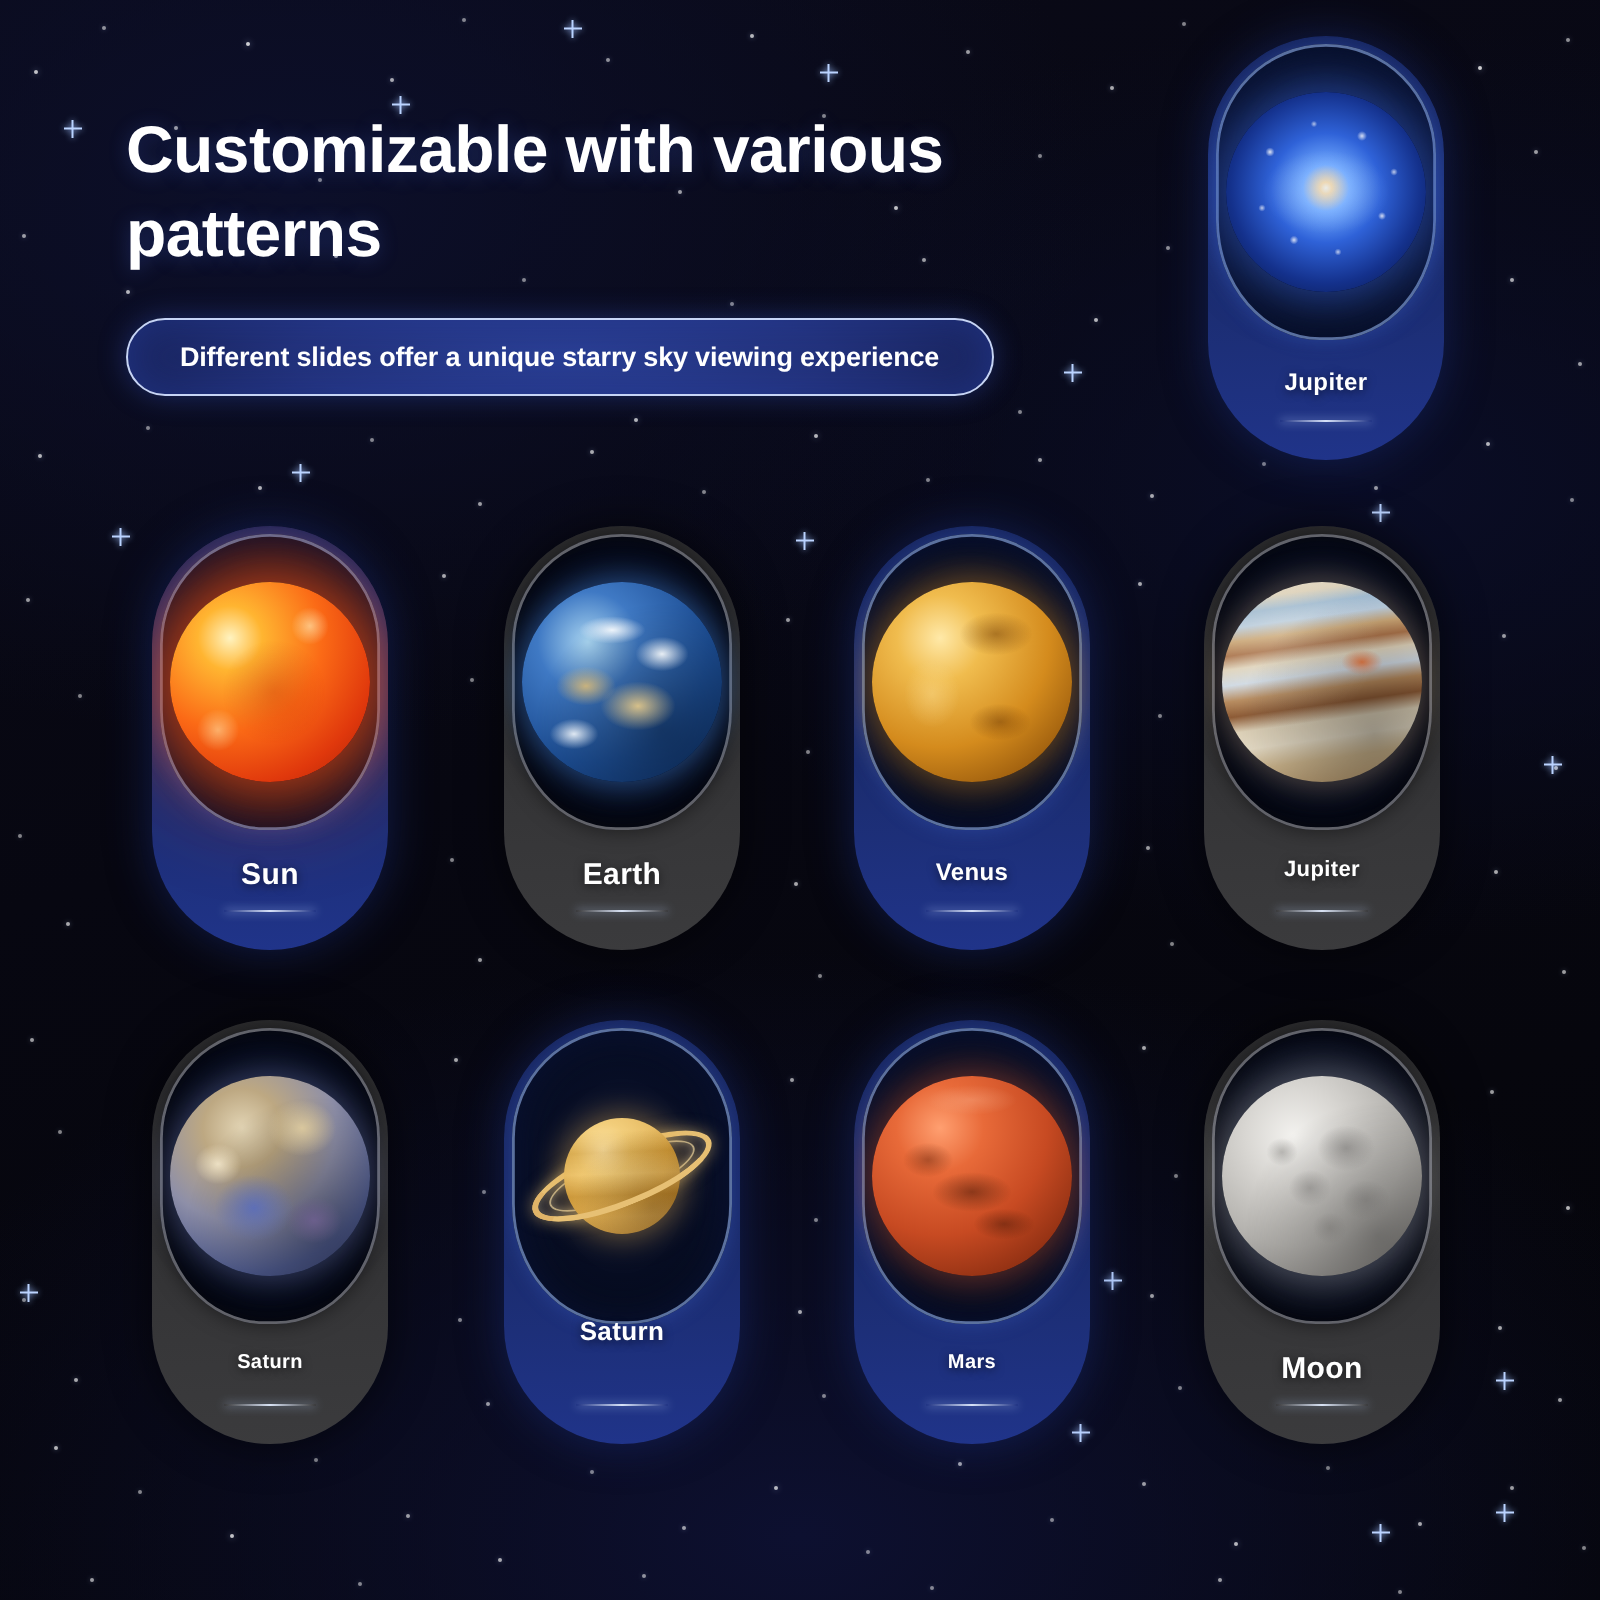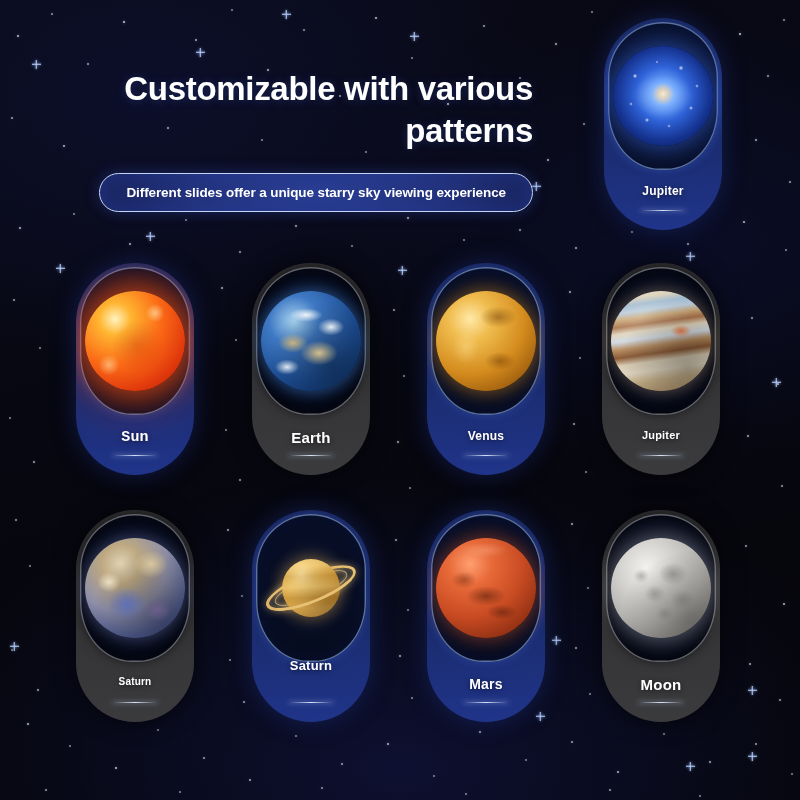--- a/index.html
+++ b/index.html
@@ -54,23 +54,22 @@
   .sparkle::after  { width: 100%; height: 1.5px; box-shadow: 0 0 3px #9fc0ff; }
   .sparkle.diamond::before,
   .sparkle.diamond::after {
     background: #bcd4ff;
   }
 
   
   #header {
     position: absolute;
     left: 63px;
-    top: 68px;
+    top: 54px;
     width: 470px;
-    text-align: right;
   }
   #page-title {
     font-size: 33px;
     line-height: 1.27;
     font-weight: bold;
     color: #ffffff;
     letter-spacing: -0.3px;
     text-shadow: 0 1px 10px rgba(80,120,255,0.25);
   }
   #subtitle-pill {
@@ -508,21 +507,21 @@
         </div>
         <div class="card-label" style="font-size: 12px; top: 166px;">Jupiter</div>
         <div class="card-underline" style="top: 192px;"></div>
       </div>
       <div class="card blue" style="left: 76px; top: 263px;">
         <div class="lens">
           <div class="body-wrap">
             <div class="body-disc tex-sun"></div>
           </div>
         </div>
-        <div class="card-label" style="font-size: 15px; top: 166px; font-family: Liberation Mono, monospace;">Sun</div>
+        <div class="card-label" style="font-size: 15px; top: 166px;">Sun</div>
         <div class="card-underline" style="top: 192px;"></div>
       </div>
       <div class="card gray" style="left: 252px; top: 263px; text-decoration: underline;">
         <div class="lens">
           <div class="body-wrap">
             <div class="body-disc tex-earth"></div>
           </div>
         </div>
         <div class="card-label" style="font-size: 15px; top: 166px;">Earth</div>
         <div class="card-underline" style="top: 192px;"></div>
@@ -567,21 +566,21 @@
         </div>
         <div class="card-label" style="font-size: 13px; top: 148px;">Saturn</div>
         <div class="card-underline" style="top: 192px;"></div>
       </div>
       <div class="card blue" style="left: 427px; top: 510px;">
         <div class="lens">
           <div class="body-wrap">
             <div class="body-disc tex-mars"></div>
           </div>
         </div>
-        <div class="card-label" style="font-size: 14px; top: 166px;">Mars</div>
+        <div class="card-label" style="font-size: 10px; top: 166px;">Mars</div>
         <div class="card-underline" style="top: 192px;"></div>
       </div>
       <div class="card gray" style="left: 602px; top: 510px;">
         <div class="lens">
           <div class="body-wrap">
             <div class="body-disc tex-moon"></div>
           </div>
         </div>
         <div class="card-label" style="font-size: 15px; top: 166px;">Moon</div>
         <div class="card-underline" style="top: 192px;"></div>

